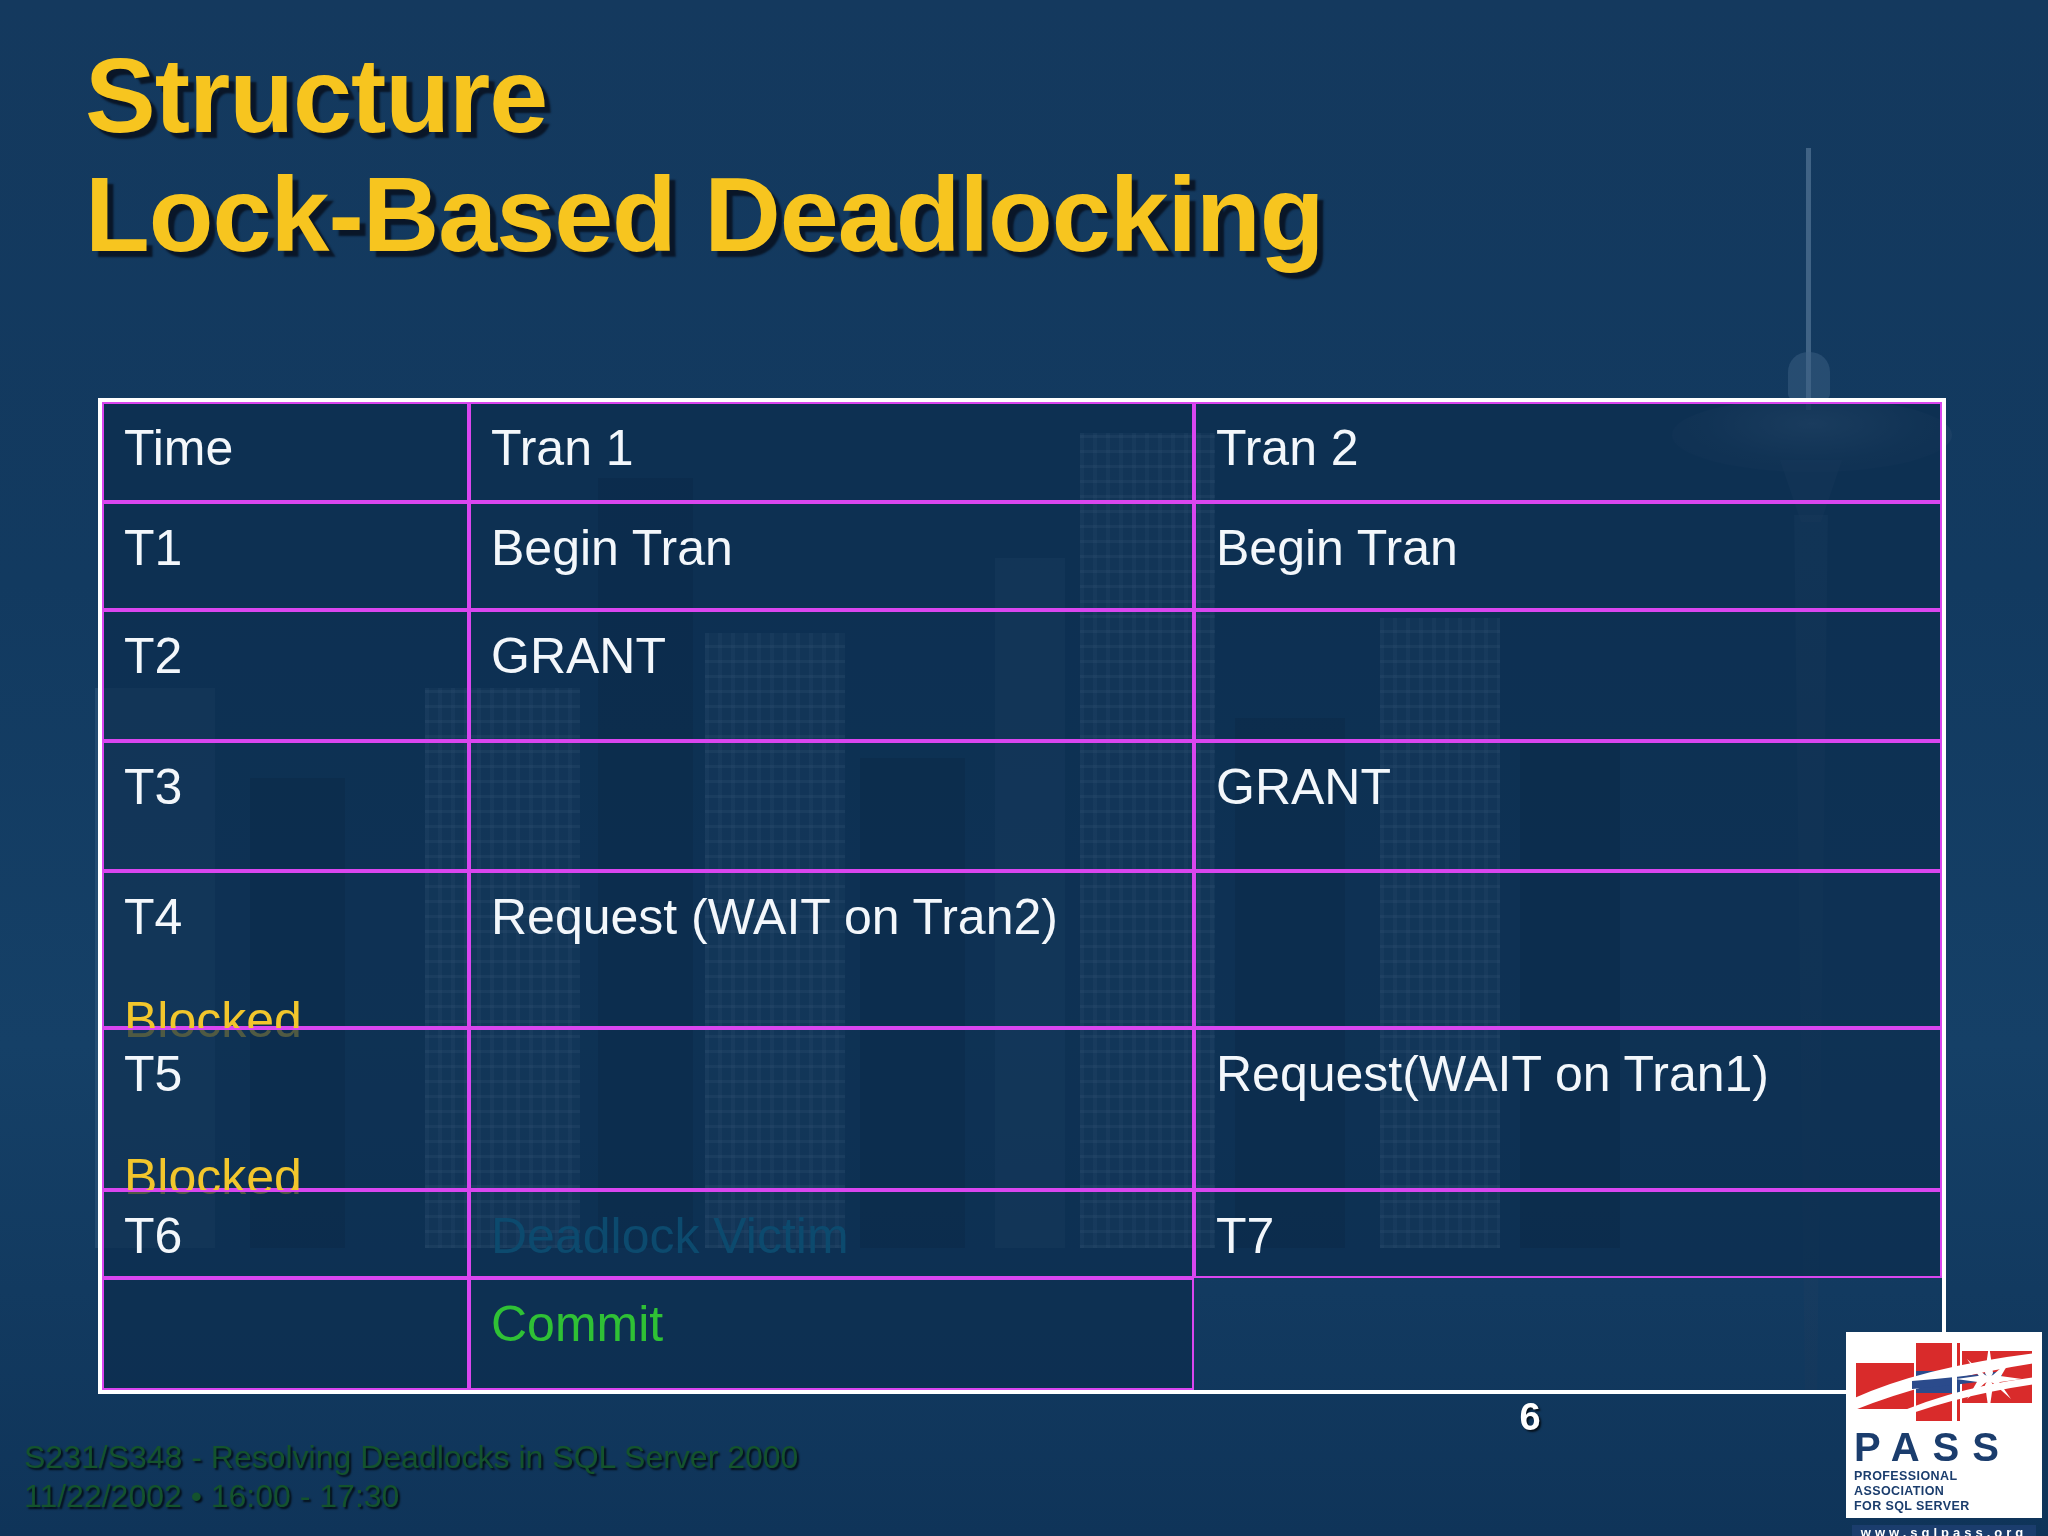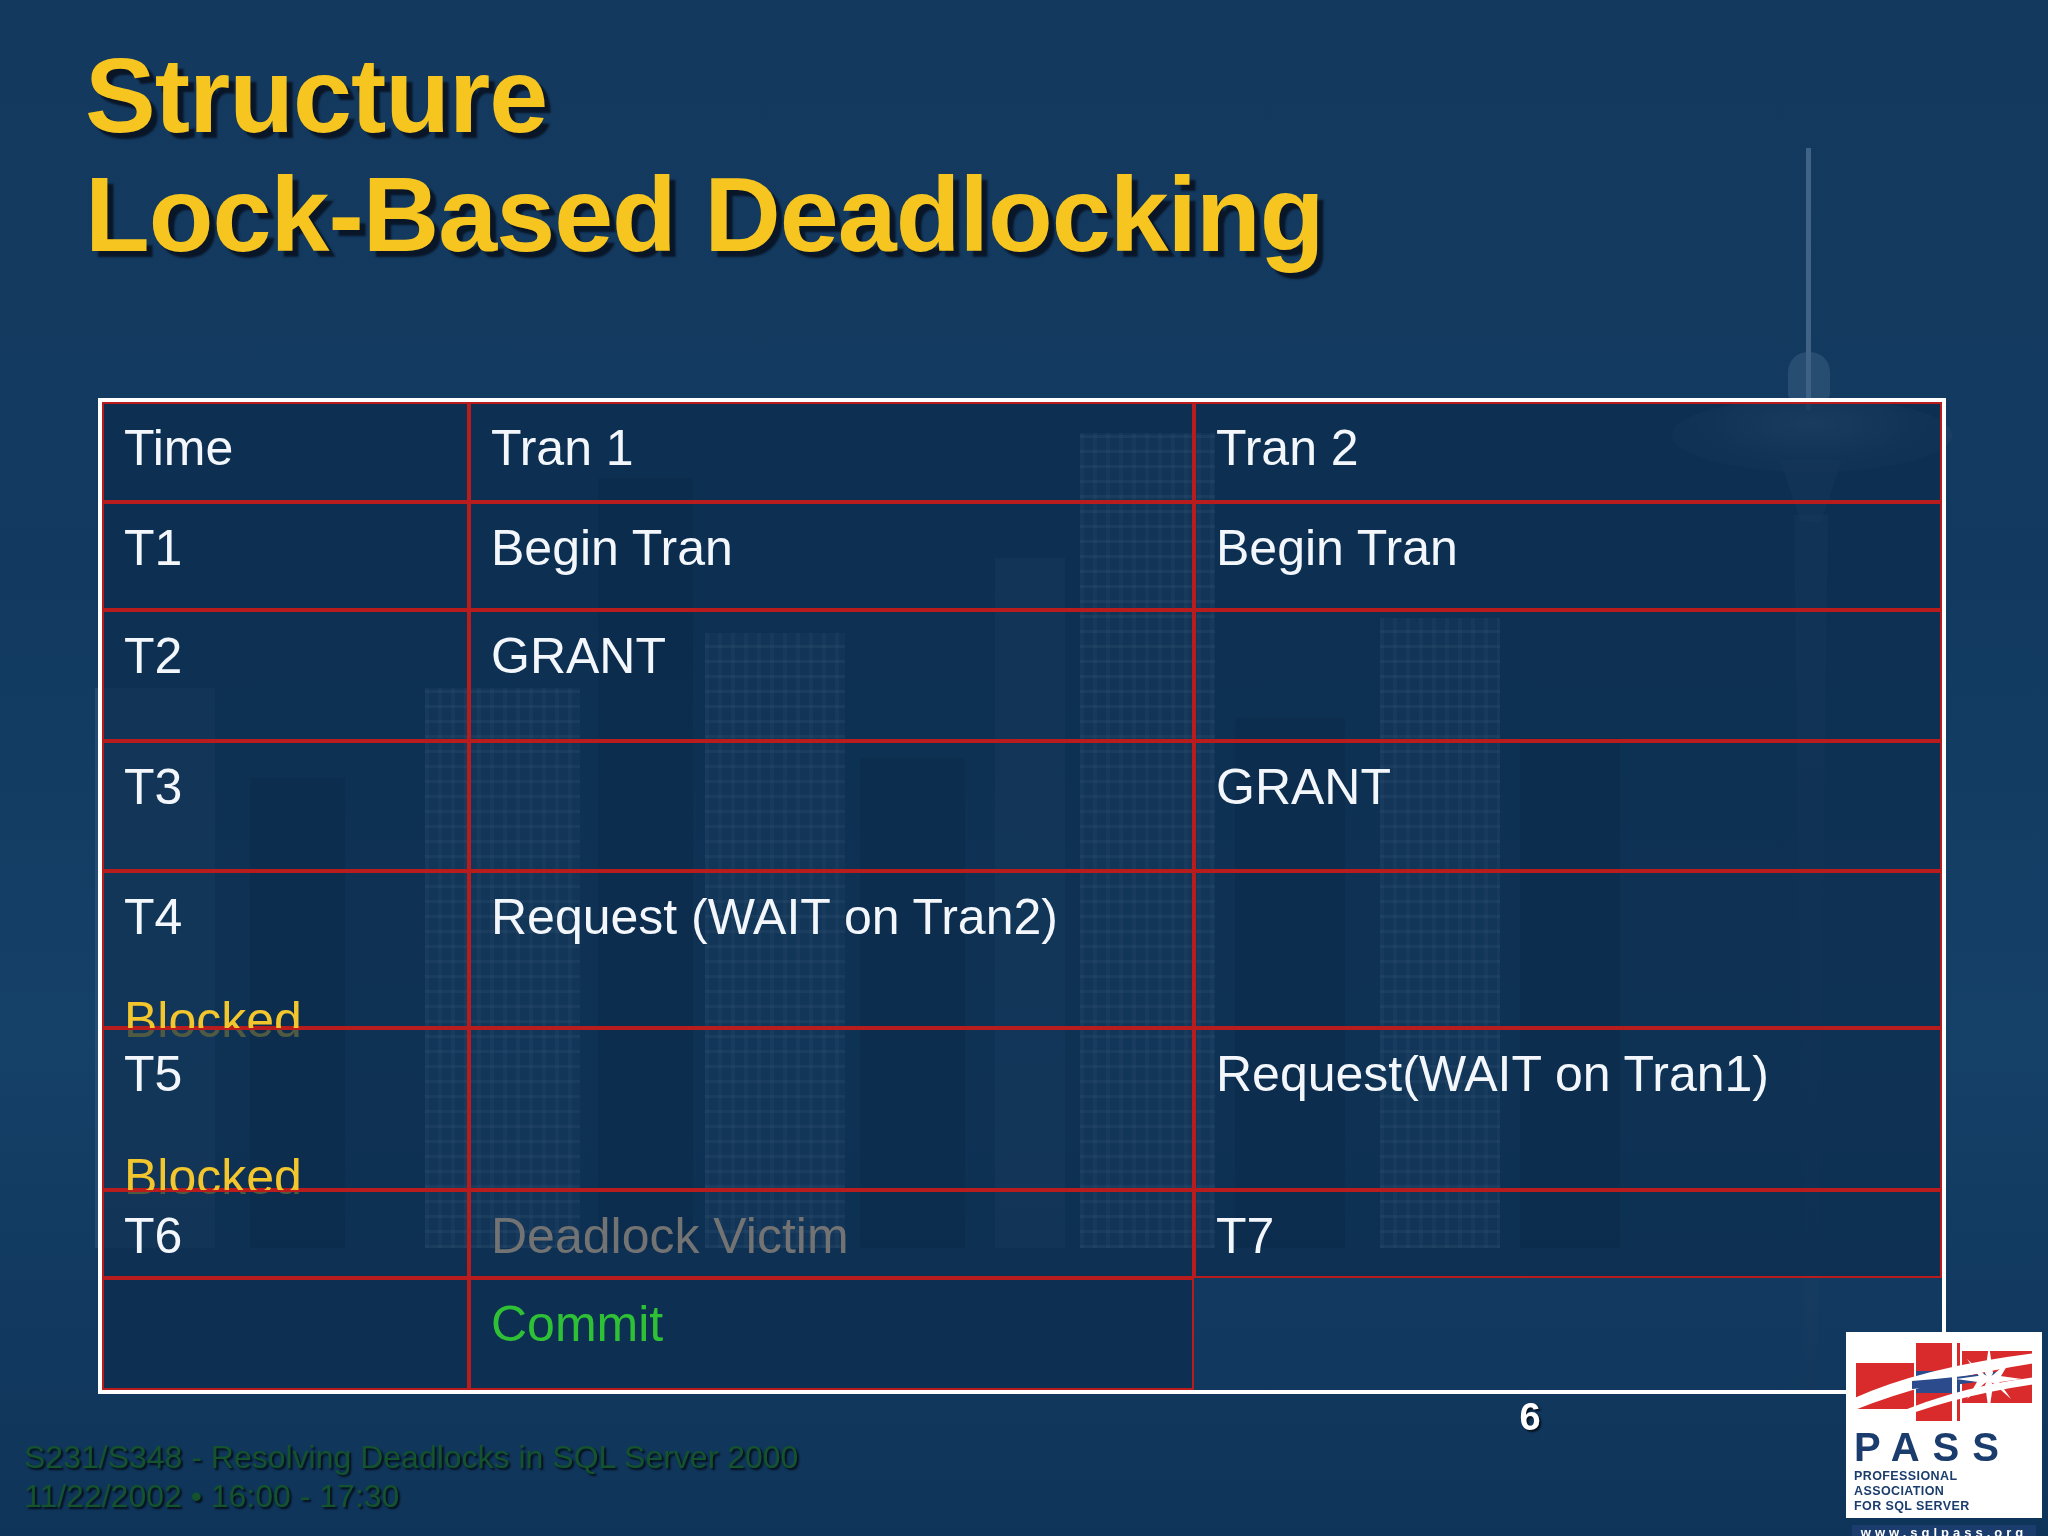--- a/index.html
+++ b/index.html
@@ -33,29 +33,29 @@
   }
   
   .tbl{
     position:absolute;left:98px;top:398px;width:1848px;height:996px;z-index:2;
     display:grid;box-sizing:border-box;
     grid-template-columns:367px 725px 1fr;
     grid-template-rows:100px 108px 131px 130px 157px 162px 88px 1fr;
     border:4px solid #FFFFFF;
   }
   .cell{
-    box-sizing:border-box;border:2px solid #b91c1c;
+    box-sizing:border-box;border:2px solid #d946ef;
     background:rgba(11,44,77,0.70);
     color:#F3F7FB;font-size:50px;line-height:1.15;
     padding:16px 0 10px 20px;
     display:flex;flex-direction:column;justify-content:space-between;align-items:flex-start;
   }
   .note{padding-bottom:6px;}
   .text-gold{color:#F2C62C;margin-top:45px;}
-  .text-red{color:#737373;}
+  .text-red{color:#0c4a6e;}
   .text-green{color:#2FC135;}
   
   .pagenum{
     position:absolute;left:1498px;top:1396px;width:64px;z-index:3;text-align:center;
     color:#FFFFFF;font-size:38px;font-weight:bold;text-shadow:2px 2px 2px rgba(0,0,0,0.7);
   }
   .footer{
     position:absolute;left:24px;top:1438px;z-index:3;
     color:#14532d;font-size:32px;line-height:1.22;text-shadow:2px 2px 2px rgba(0,0,0,0.75);
   }

